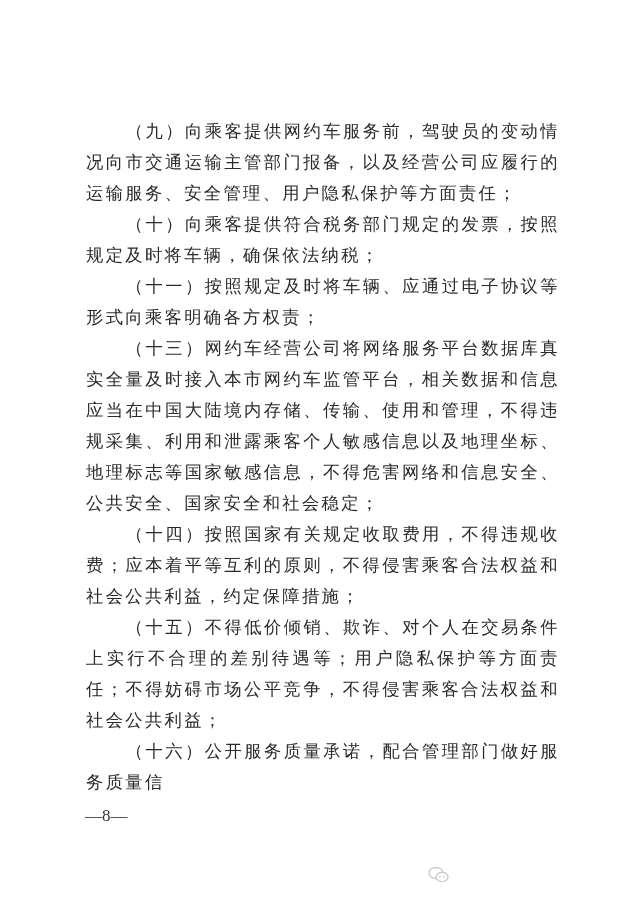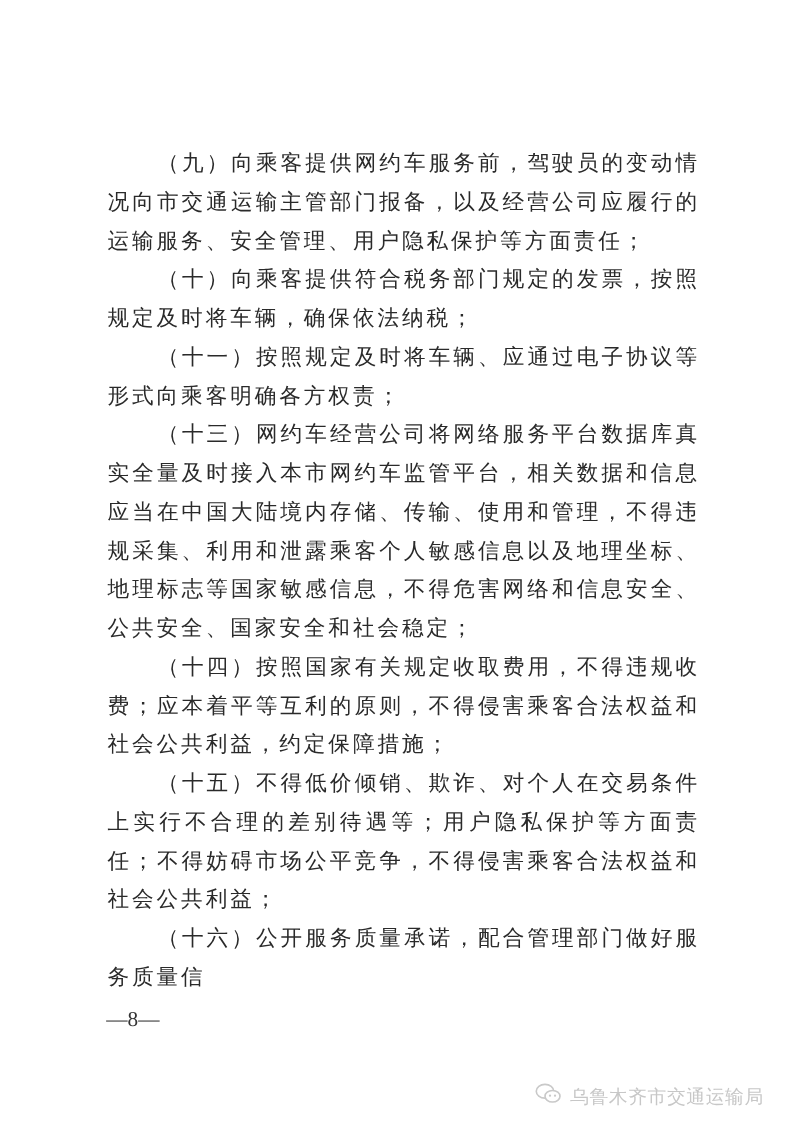--- a/index.html
+++ b/index.html
@@ -61,14 +61,13 @@
 
 <div class="watermark">
   <span>
     <svg width="22" height="18" viewBox="0 0 22 18">
       <ellipse cx="8" cy="7" rx="7" ry="5.5" fill="none" stroke="#c9c9c9" stroke-width="1.3"></ellipse>
       <ellipse cx="14" cy="11" rx="6" ry="4.6" fill="#fff" stroke="#c9c9c9" stroke-width="1.3"></ellipse>
       <circle cx="12" cy="10.5" r="0.9" fill="#c9c9c9"></circle>
       <circle cx="16" cy="10.5" r="0.9" fill="#c9c9c9"></circle>
     </svg>
   </span>
-  <span>乌鲁木齐市交通运输局</span>
 </div>
 
 </body></html>

